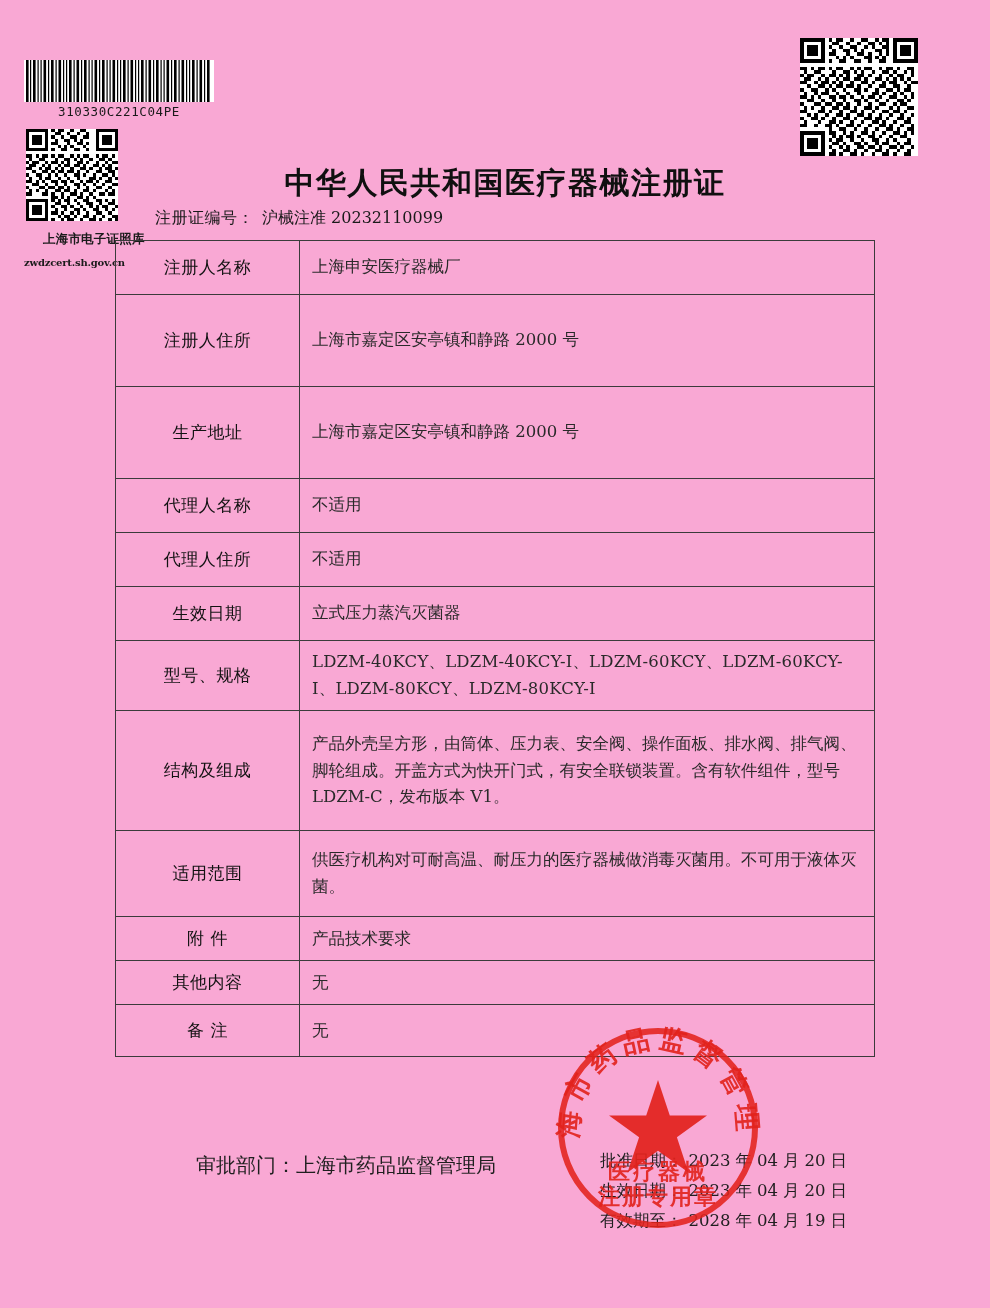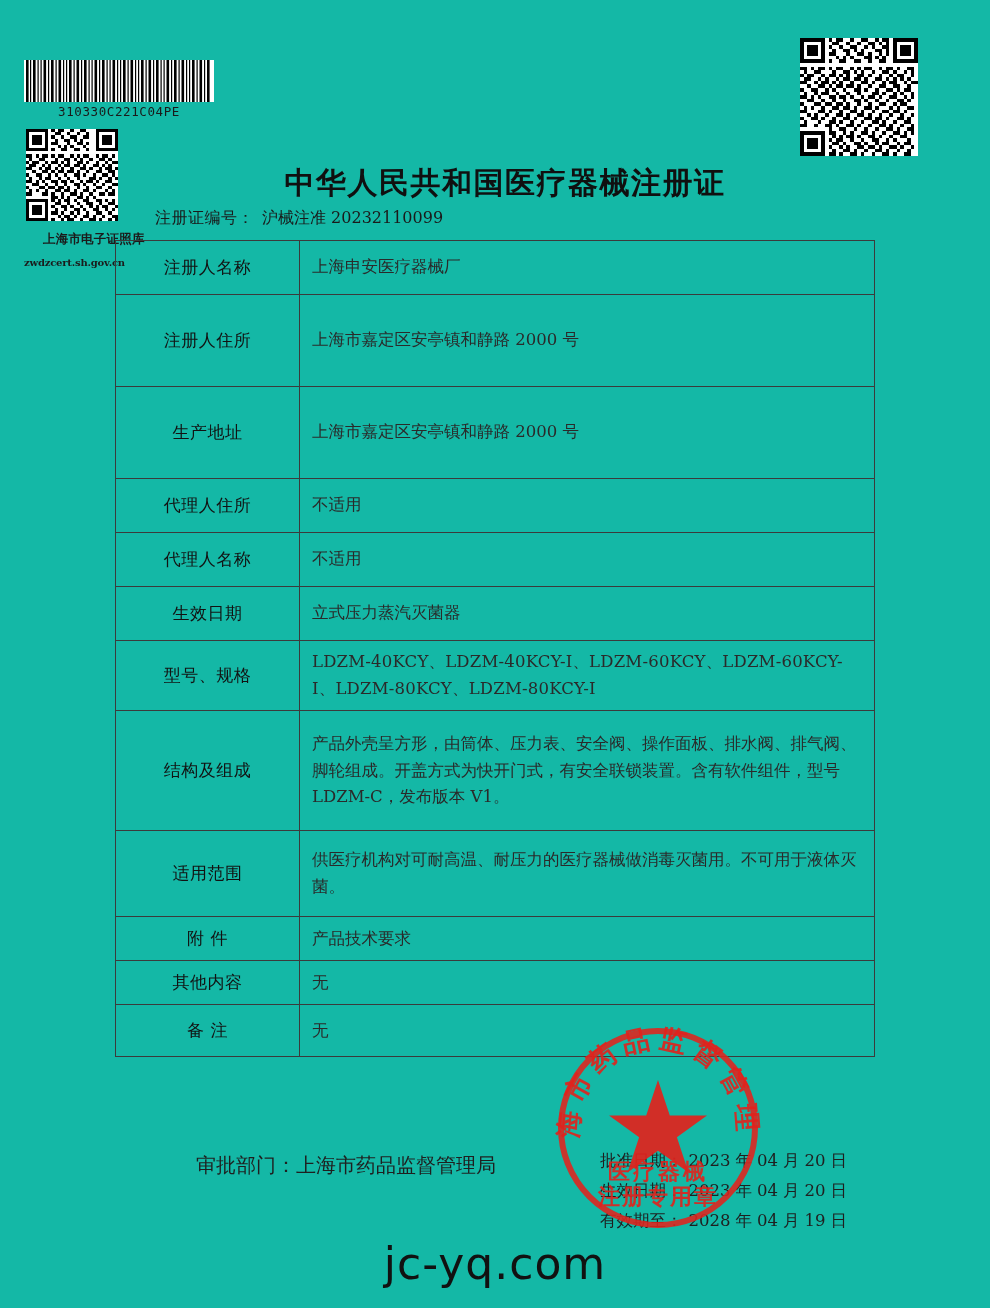--- a/index.html
+++ b/index.html
@@ -7,21 +7,21 @@
     padding: 0;
     background: #ffffff;
   }
   body {
     font-family: "DejaVu Sans", "Liberation Sans", sans-serif;
   }
   #page {
     position: relative;
     width: 990px;
     height: 1308px;
-    background: #14b8a6;
+    background: #f9a8d4;
     overflow: hidden;
   }
 
   
   .code-block {
     position: absolute;
     left: 24px;
     top: 60px;
     width: 200px;
   }
@@ -829,25 +829,25 @@
       </tr>
       <tr class="r-addr">
         <td class="label-cell">注册人住所</td>
         <td class="value-cell">上海市嘉定区安亭镇和静路 2000 号</td>
       </tr>
       <tr class="r-prod">
         <td class="label-cell">生产地址</td>
         <td class="value-cell">上海市嘉定区安亭镇和静路 2000 号</td>
       </tr>
       <tr class="r-agent">
+        <td class="label-cell">代理人名称</td>
+        <td class="value-cell">不适用</td>
+      </tr>
+      <tr class="r-agent">
         <td class="label-cell">代理人住所</td>
-        <td class="value-cell">不适用</td>
-      </tr>
-      <tr class="r-agent">
-        <td class="label-cell">代理人名称</td>
         <td class="value-cell">不适用</td>
       </tr>
       <tr class="r-pname">
         <td class="label-cell">生效日期</td>
         <td class="value-cell">立式压力蒸汽灭菌器</td>
       </tr>
       <tr class="r-model">
         <td class="label-cell">型号、规格</td>
         <td class="value-cell mono">LDZM-40KCY、LDZM-40KCY-I、LDZM-60KCY、LDZM-60KCY-I、LDZM-80KCY、LDZM-80KCY-I</td>
       </tr>
@@ -912,15 +912,14 @@
     </defs>
     <circle cx="106" cy="106" r="97" fill="none" stroke="#e2221c" stroke-width="6" opacity="0.88"></circle>
     <text font-family="'DejaVu Sans','Liberation Sans',sans-serif" font-size="27" font-weight="bold" fill="#e2221c" opacity="0.9" letter-spacing="7">
       <textPath href="#sealArc" startOffset="50%" text-anchor="middle">上海市药品监督管理局</textPath>
     </text>
     <polygon points="106,58 117.8,93.4 155,93.4 124.9,115.2 136.5,150.6 106,128.7 75.5,150.6 87.1,115.2 57,93.4 94.2,93.4" fill="#e2221c" opacity="0.92"></polygon>
     <text x="106" y="157" text-anchor="middle" font-family="'DejaVu Sans','Liberation Sans',sans-serif" font-size="22" font-weight="bold" fill="#e2221c" opacity="0.9" letter-spacing="3">医疗器械</text>
     <text x="106" y="182" text-anchor="middle" font-family="'DejaVu Sans','Liberation Sans',sans-serif" font-size="22" font-weight="bold" fill="#e2221c" opacity="0.9" letter-spacing="2">注册专用章</text>
   </svg>
 
-  <div class="watermark">jc-yq.com</div>
 
 </div>
 
 </body></html>

